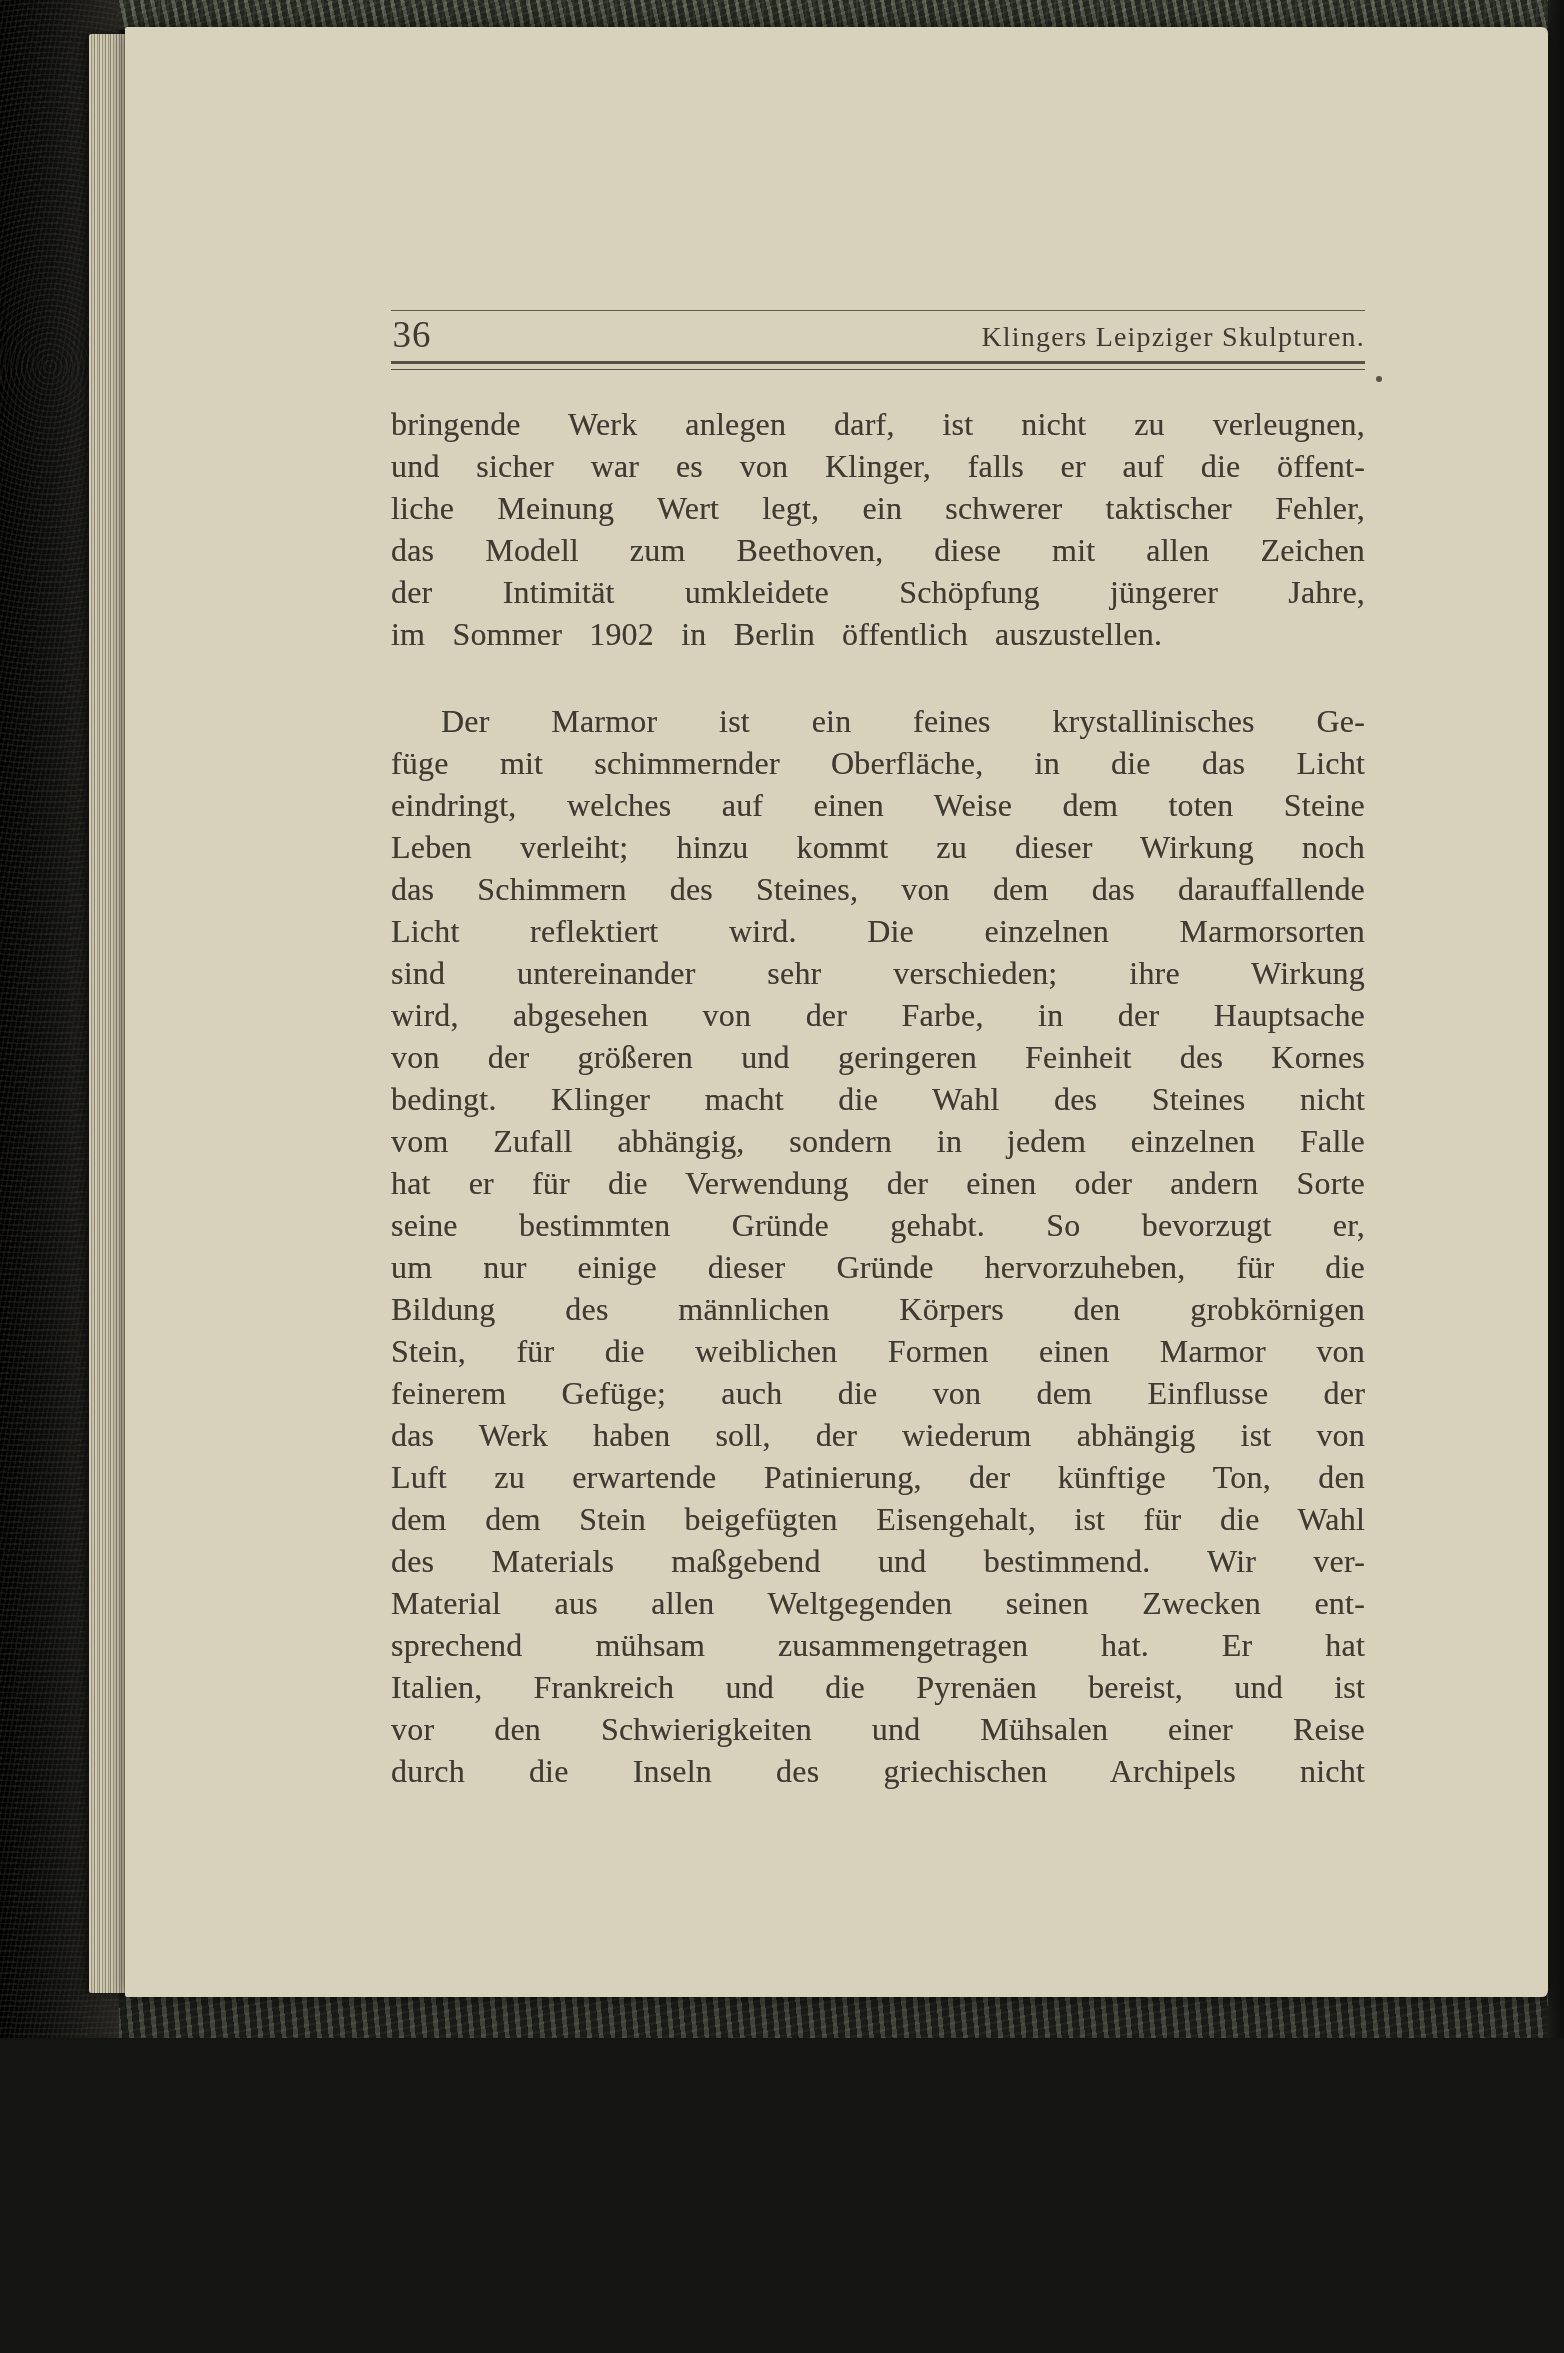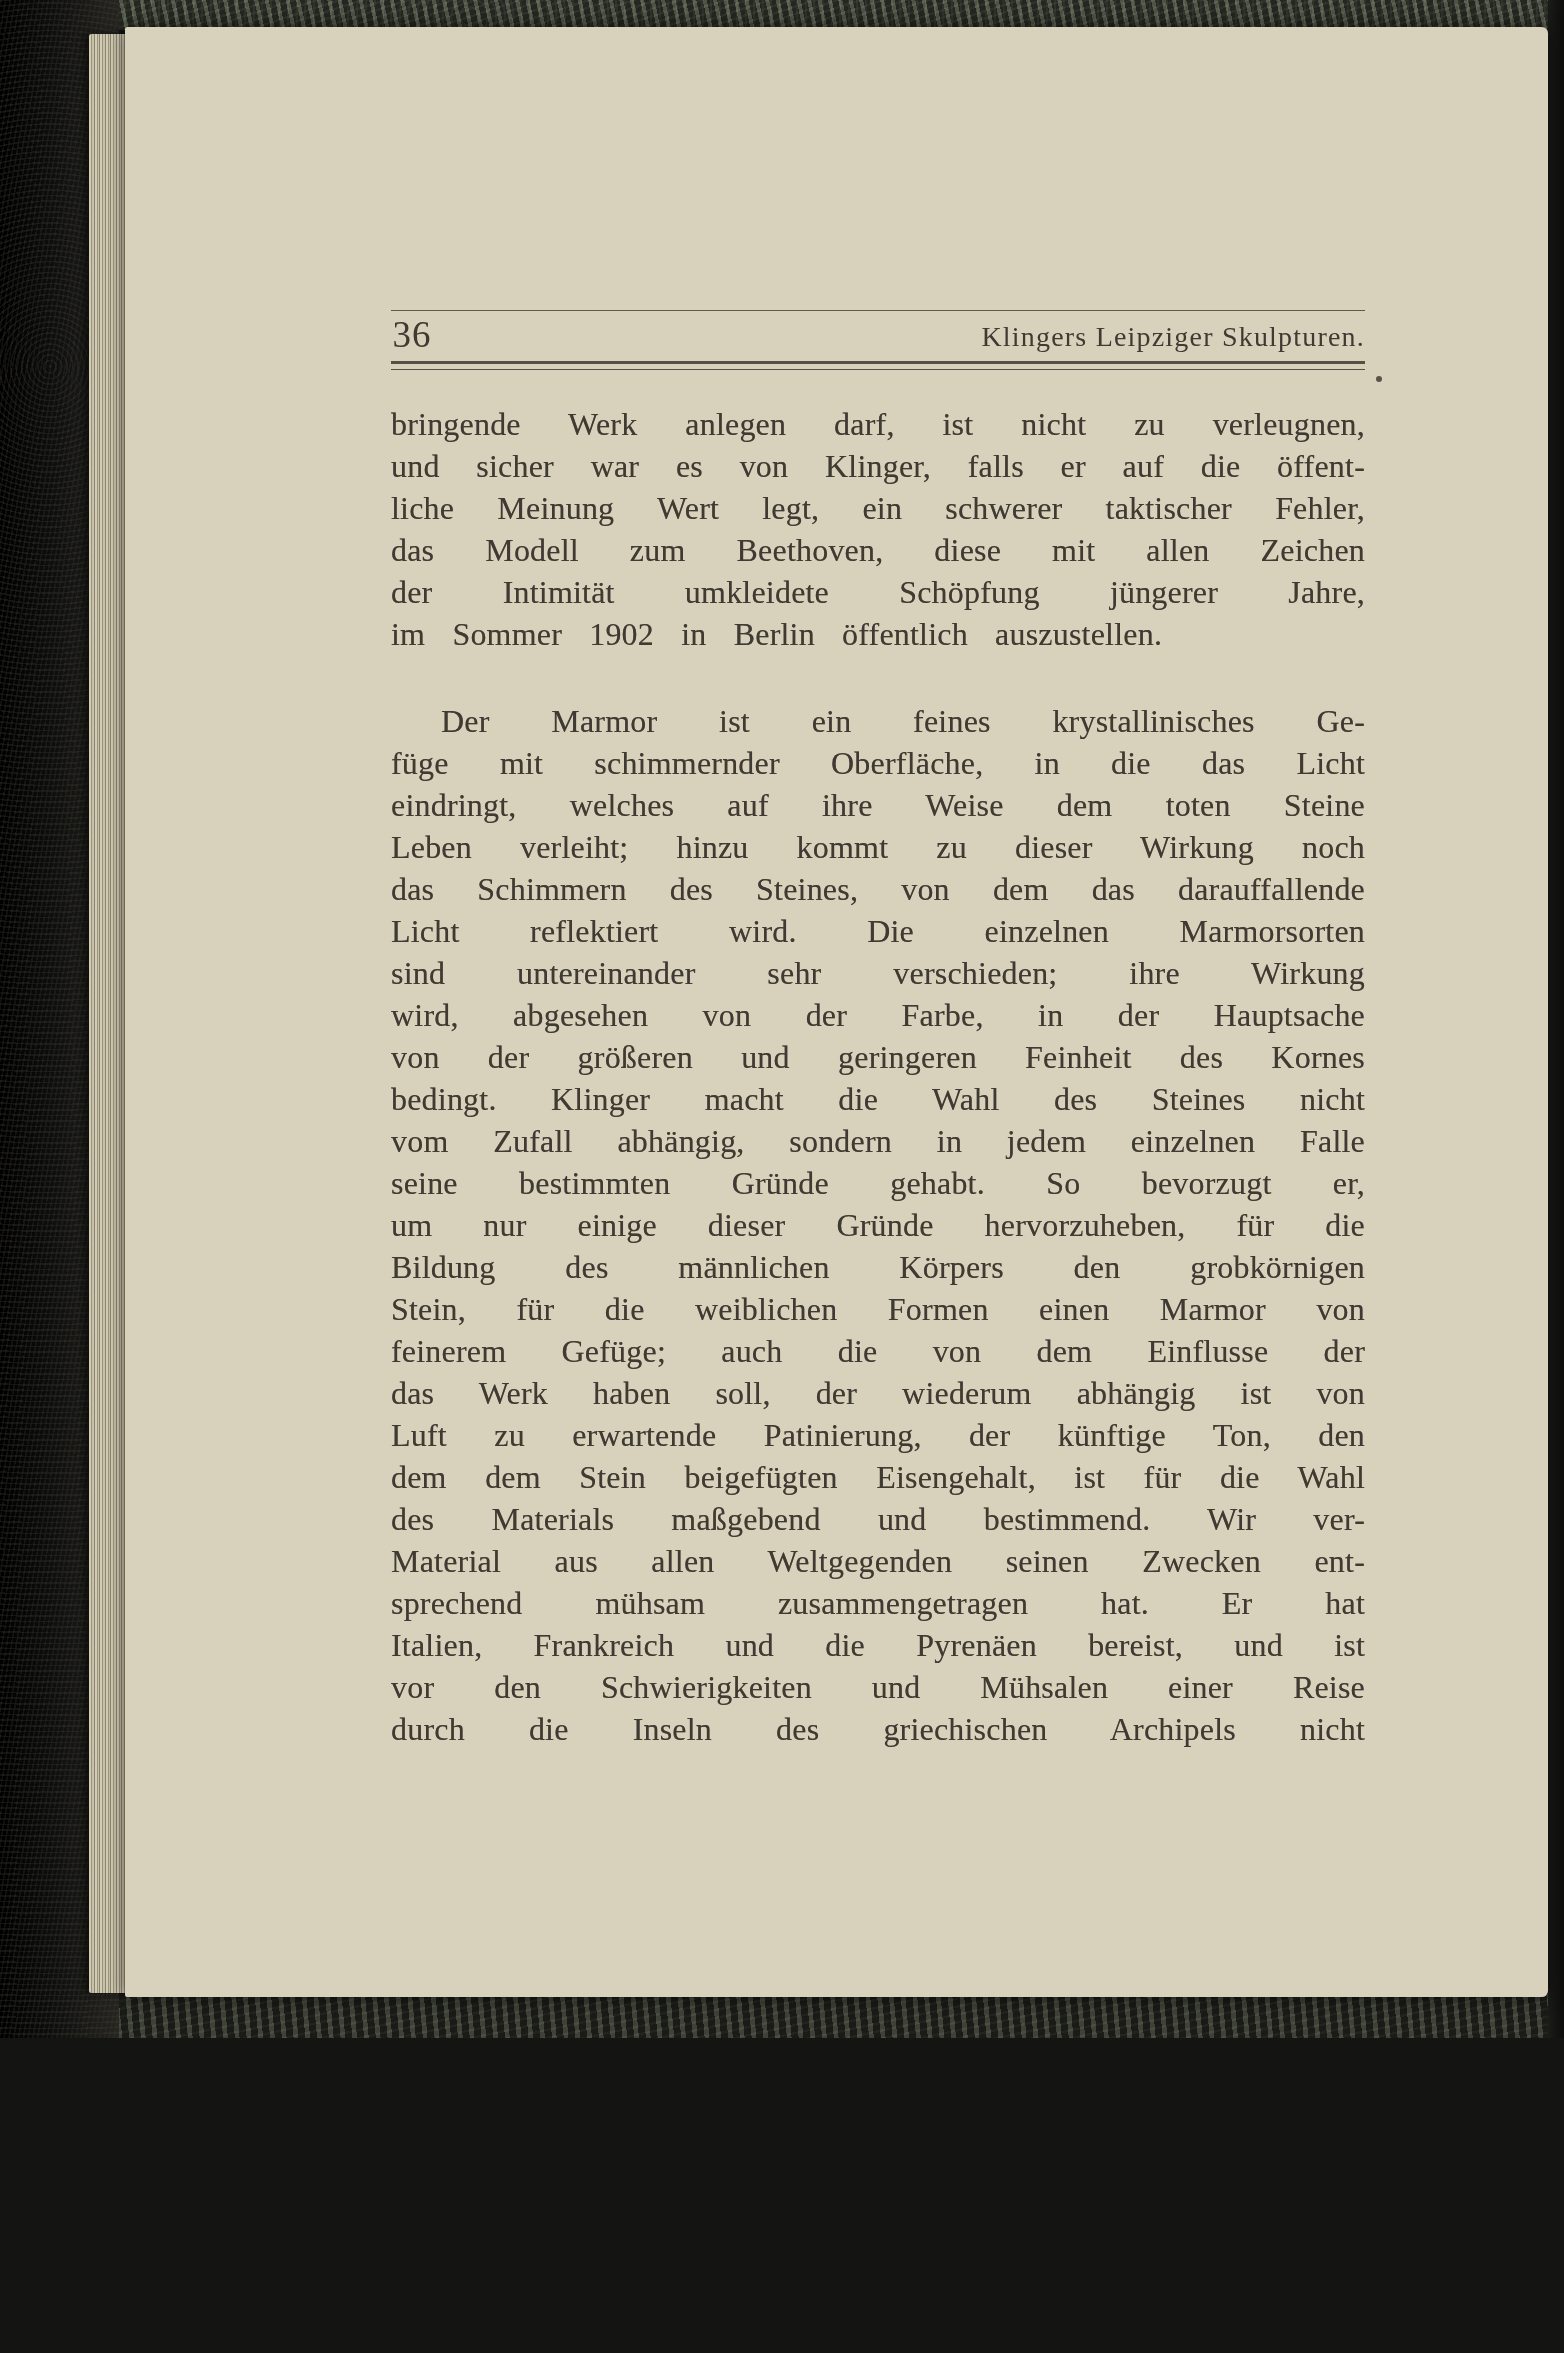--- a/index.html
+++ b/index.html
@@ -150,29 +150,30 @@
             <div class="line">bringende Werk anlegen darf, ist nicht zu verleugnen,</div>
             <div class="line">und sicher war es von Klinger, falls er auf die öffent-</div>
             <div class="line">liche Meinung Wert legt, ein schwerer taktischer Fehler,</div>
             <div class="line">das Modell zum Beethoven, diese mit allen Zeichen</div>
             <div class="line">der Intimität umkleidete Schöpfung jüngerer Jahre,</div>
             <div class="line">im Sommer 1902 in Berlin öffentlich auszustellen.</div>
           </div>
         <div class="paragraph p2">
             <div class="line">Der Marmor ist ein feines krystallinisches Ge-</div>
             <div class="line">füge mit schimmernder Oberfläche, in die das Licht</div>
-            <div class="line">eindringt, welches auf ihre Weise dem toten Steine</div>
+            <div class="line">eindringt, welches auf einen Weise dem toten Steine</div>
             <div class="line">Leben verleiht; hinzu kommt zu dieser Wirkung noch</div>
             <div class="line">das Schimmern des Steines, von dem das darauffallende</div>
             <div class="line">Licht reflektiert wird. Die einzelnen Marmorsorten</div>
             <div class="line">sind untereinander sehr verschieden; ihre Wirkung</div>
             <div class="line">wird, abgesehen von der Farbe, in der Hauptsache</div>
             <div class="line">von der größeren und geringeren Feinheit des Kornes</div>
             <div class="line">bedingt. Klinger macht die Wahl des Steines nicht</div>
             <div class="line">vom Zufall abhängig, sondern in jedem einzelnen Falle</div>
+            <div class="line">hat er für die Verwendung der einen oder andern Sorte</div>
             <div class="line">seine bestimmten Gründe gehabt. So bevorzugt er,</div>
             <div class="line">um nur einige dieser Gründe hervorzuheben, für die</div>
             <div class="line">Bildung des männlichen Körpers den grobkörnigen</div>
             <div class="line">Stein, für die weiblichen Formen einen Marmor von</div>
             <div class="line">feinerem Gefüge; auch die von dem Einflusse der</div>
             <div class="line">das Werk haben soll, der wiederum abhängig ist von</div>
             <div class="line">Luft zu erwartende Patinierung, der künftige Ton, den</div>
             <div class="line">dem dem Stein beigefügten Eisengehalt, ist für die Wahl</div>
             <div class="line">des Materials maßgebend und bestimmend. Wir ver-</div>
             <div class="line">Material aus allen Weltgegenden seinen Zwecken ent-</div>

